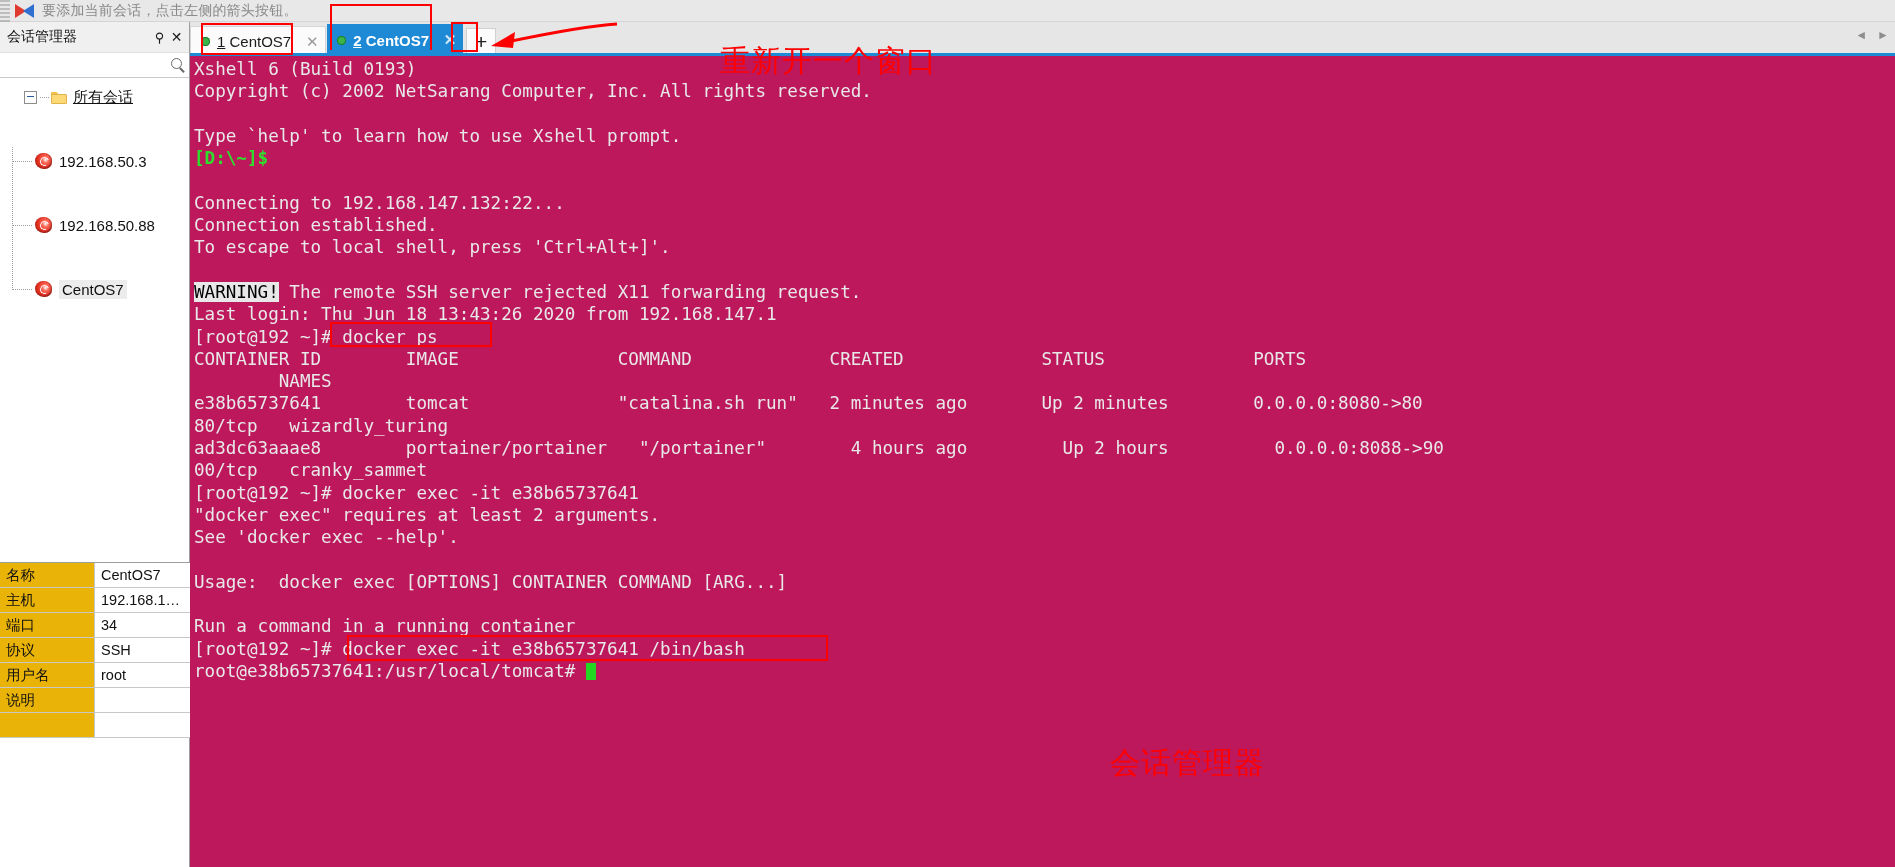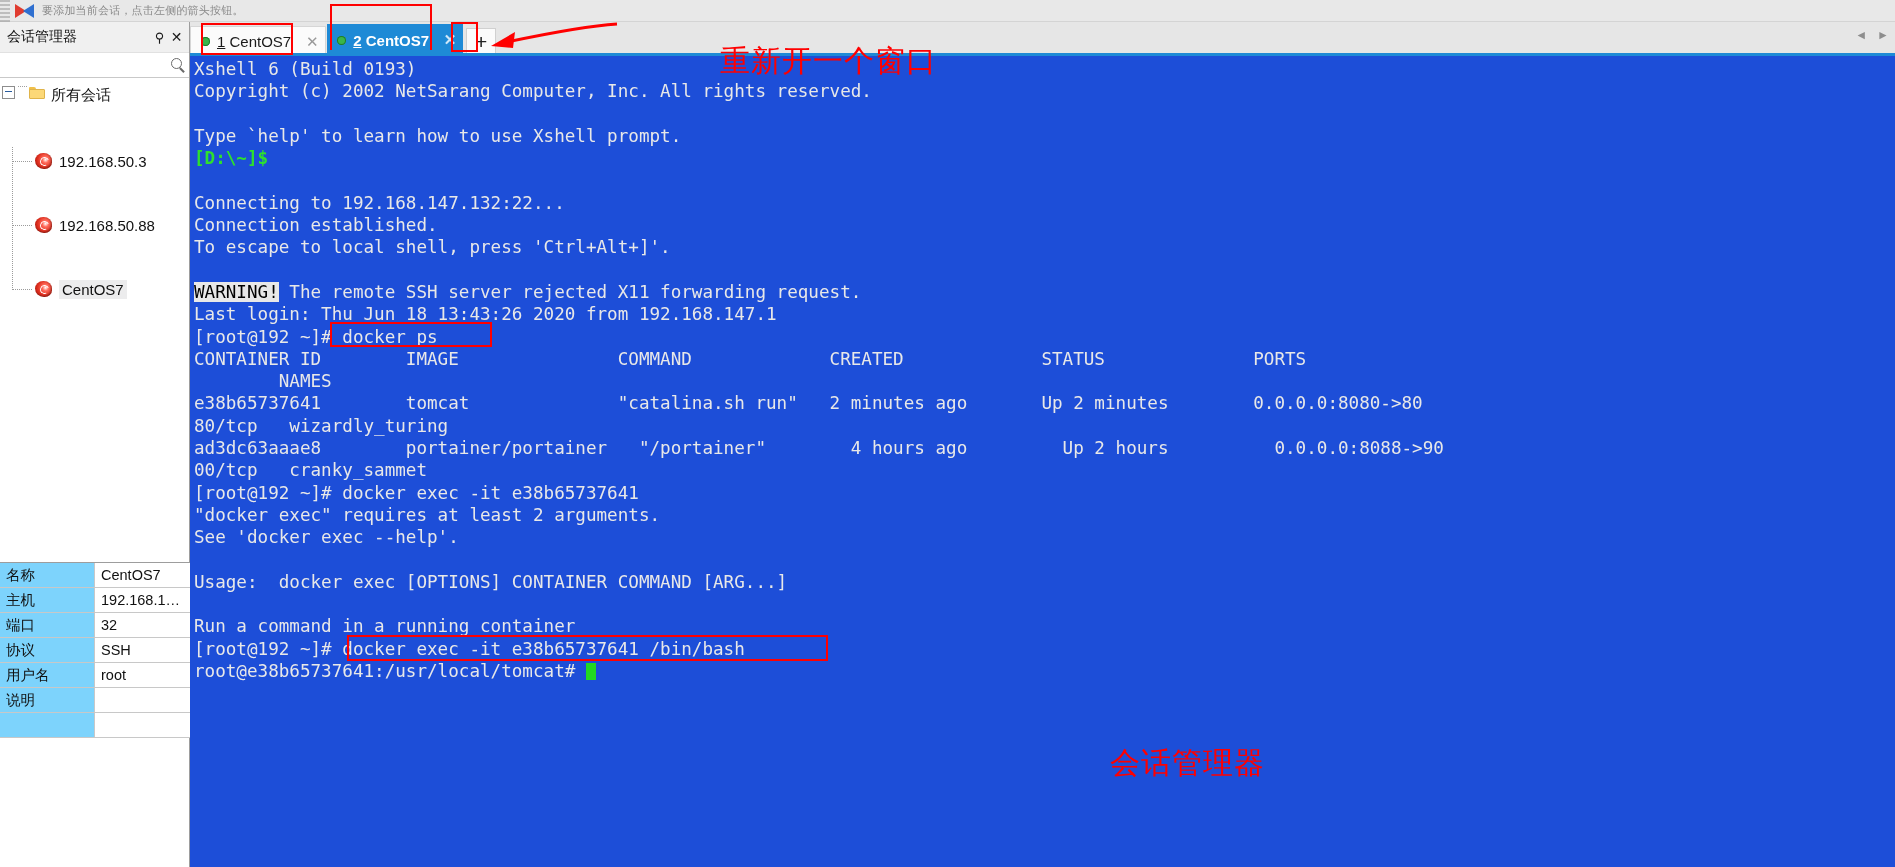--- a/index.html
+++ b/index.html
@@ -46,21 +46,21 @@
     border-bottom: 7px solid transparent;
   }
   .flag-icon .fl-b {
     position: absolute; left: 9px; top: 1px;
     width: 0; height: 0;
     border-right: 11px solid #2f6fd0;
     border-top: 7px solid transparent;
     border-bottom: 7px solid transparent;
   }
   #notice-text {
-    font-size: 11px;
+    font-size: 14px;
     color: #8a8a8a;
     letter-spacing: .2px;
     white-space: nowrap;
   }
 
   
   #session-panel {
     position: absolute;
     left: 0; top: 22px;
     width: 190px; height: 845px;
@@ -136,24 +136,25 @@
   }
 
   #session-tree {
     padding: 8px 0 0 0;
     font-size: 15px;
     color: #111;
     user-select: none;
   }
   .tree-root {
     display: flex;
-    align-items: flex-start;
+    align-items: center;
     height: 23px;
-    padding-left: 2px;
-    position: relative;
+    padding-left: 24px;
+    position: relative;
+    text-decoration: underline;
   }
   .expander {
     width: 11px; height: 11px;
     border: 1px solid #8d8d8d;
     background: #fff;
     position: relative;
     flex: none;
     margin-right: 3px;
   }
   .expander::before {
@@ -267,21 +268,21 @@
   .prop-key {
     width: 95px;
     box-sizing: border-box;
     border-right: 1px solid #c8c8c8;
     font-size: 14.5px;
     color: #111;
     padding-left: 6px;
     display: flex;
     align-items: center;
     white-space: nowrap;
-    background: #7dd3fc;
+    background: #eab308;
   }
   .prop-val {
     flex: 1;
     font-size: 14.5px;
     color: #111;
     padding-left: 6px;
     display: flex;
     align-items: center;
     white-space: nowrap;
     overflow: hidden;
@@ -348,21 +349,21 @@
     box-sizing: border-box;
   }
 
   
   #terminal {
     position: absolute;
     left: 190px;
     top: 56px;
     width: 1705px;
     height: 811px;
-    background: #1d4ed8;
+    background: #be185d;
     color: #e8e8e8;
     font-family: "DejaVu Sans Mono", "Liberation Mono", monospace;
     font-size: 17.6px;
     line-height: 22.3px;
     padding: 2px 0 0 4px;
     box-sizing: border-box;
     overflow: hidden;
     white-space: pre;
   }
   #terminal .line { height: 22.3px; }
@@ -485,21 +486,21 @@
     <div class="prop-row">
       <div class="prop-key">名称</div>
       <div class="prop-val">CentOS7</div>
     </div>
     <div class="prop-row">
       <div class="prop-key">主机</div>
       <div class="prop-val">192.168.1…</div>
     </div>
     <div class="prop-row">
       <div class="prop-key">端口</div>
-      <div class="prop-val">32</div>
+      <div class="prop-val">34</div>
     </div>
     <div class="prop-row">
       <div class="prop-key">协议</div>
       <div class="prop-val">SSH</div>
     </div>
     <div class="prop-row">
       <div class="prop-key">用户名</div>
       <div class="prop-val">root</div>
     </div>
     <div class="prop-row">

